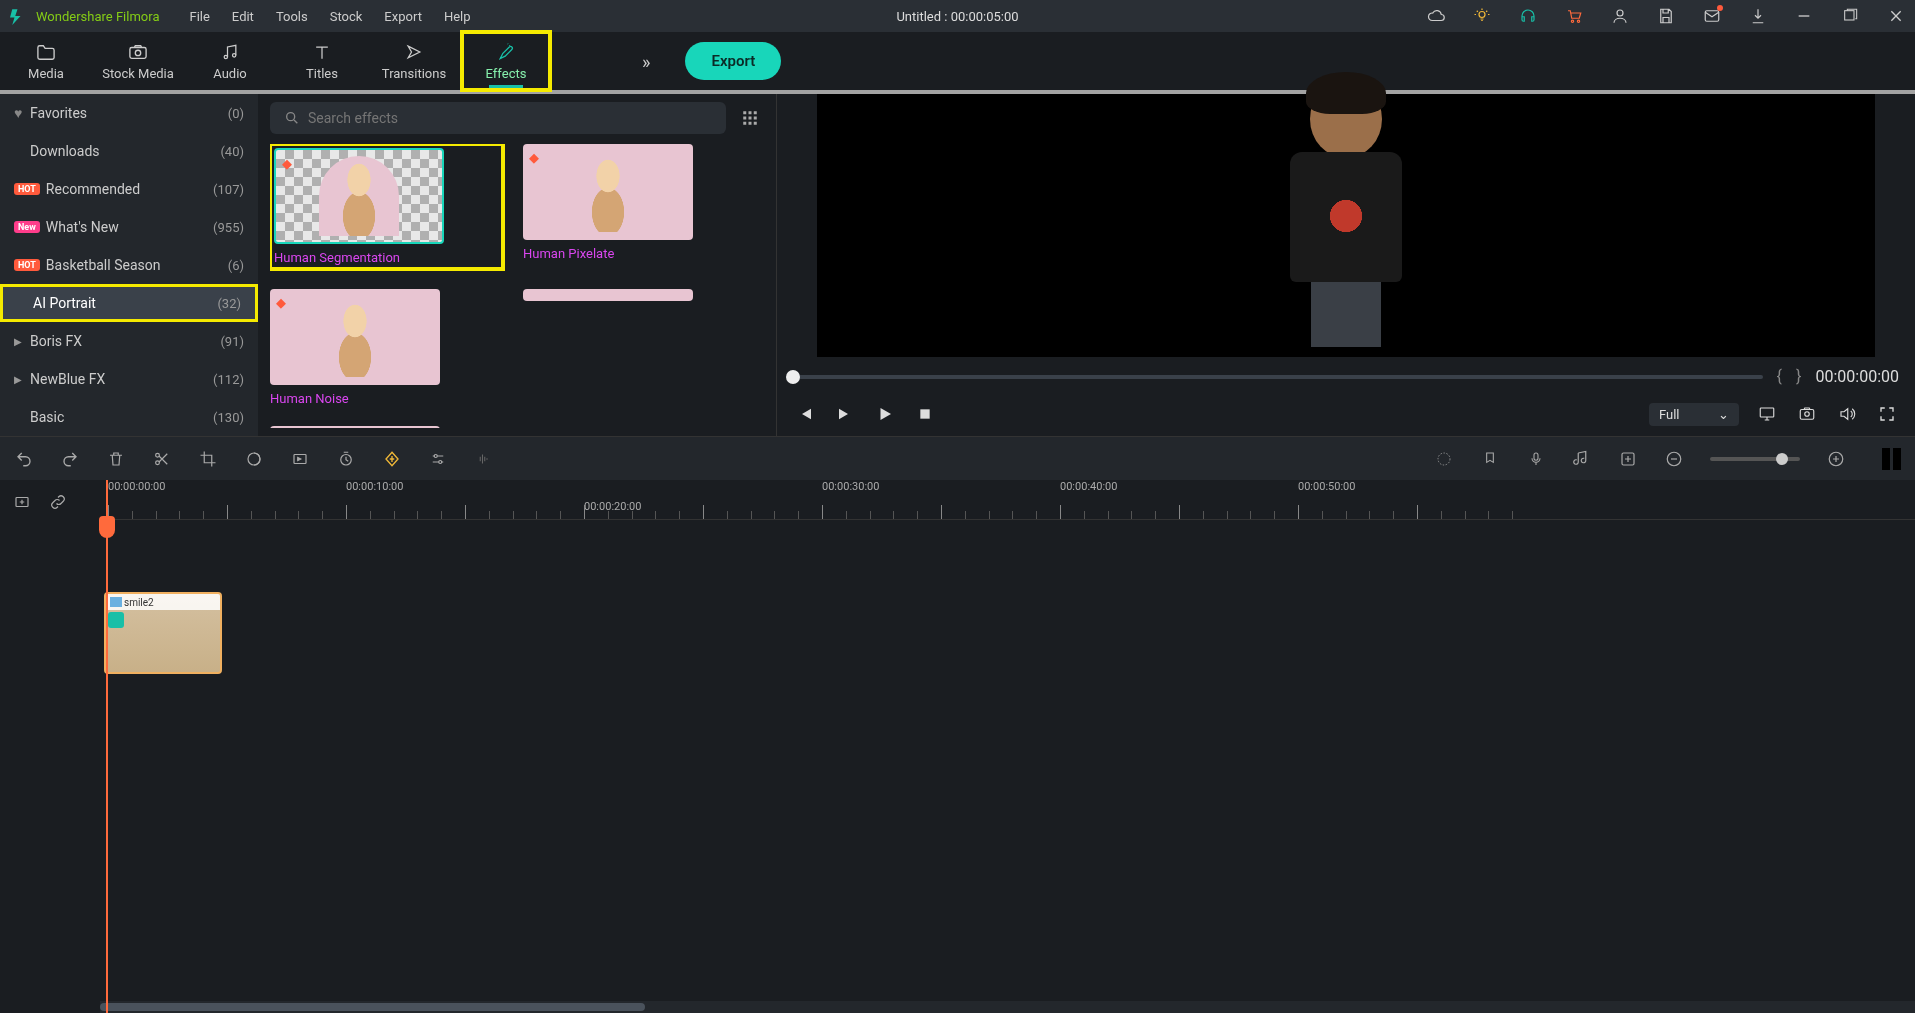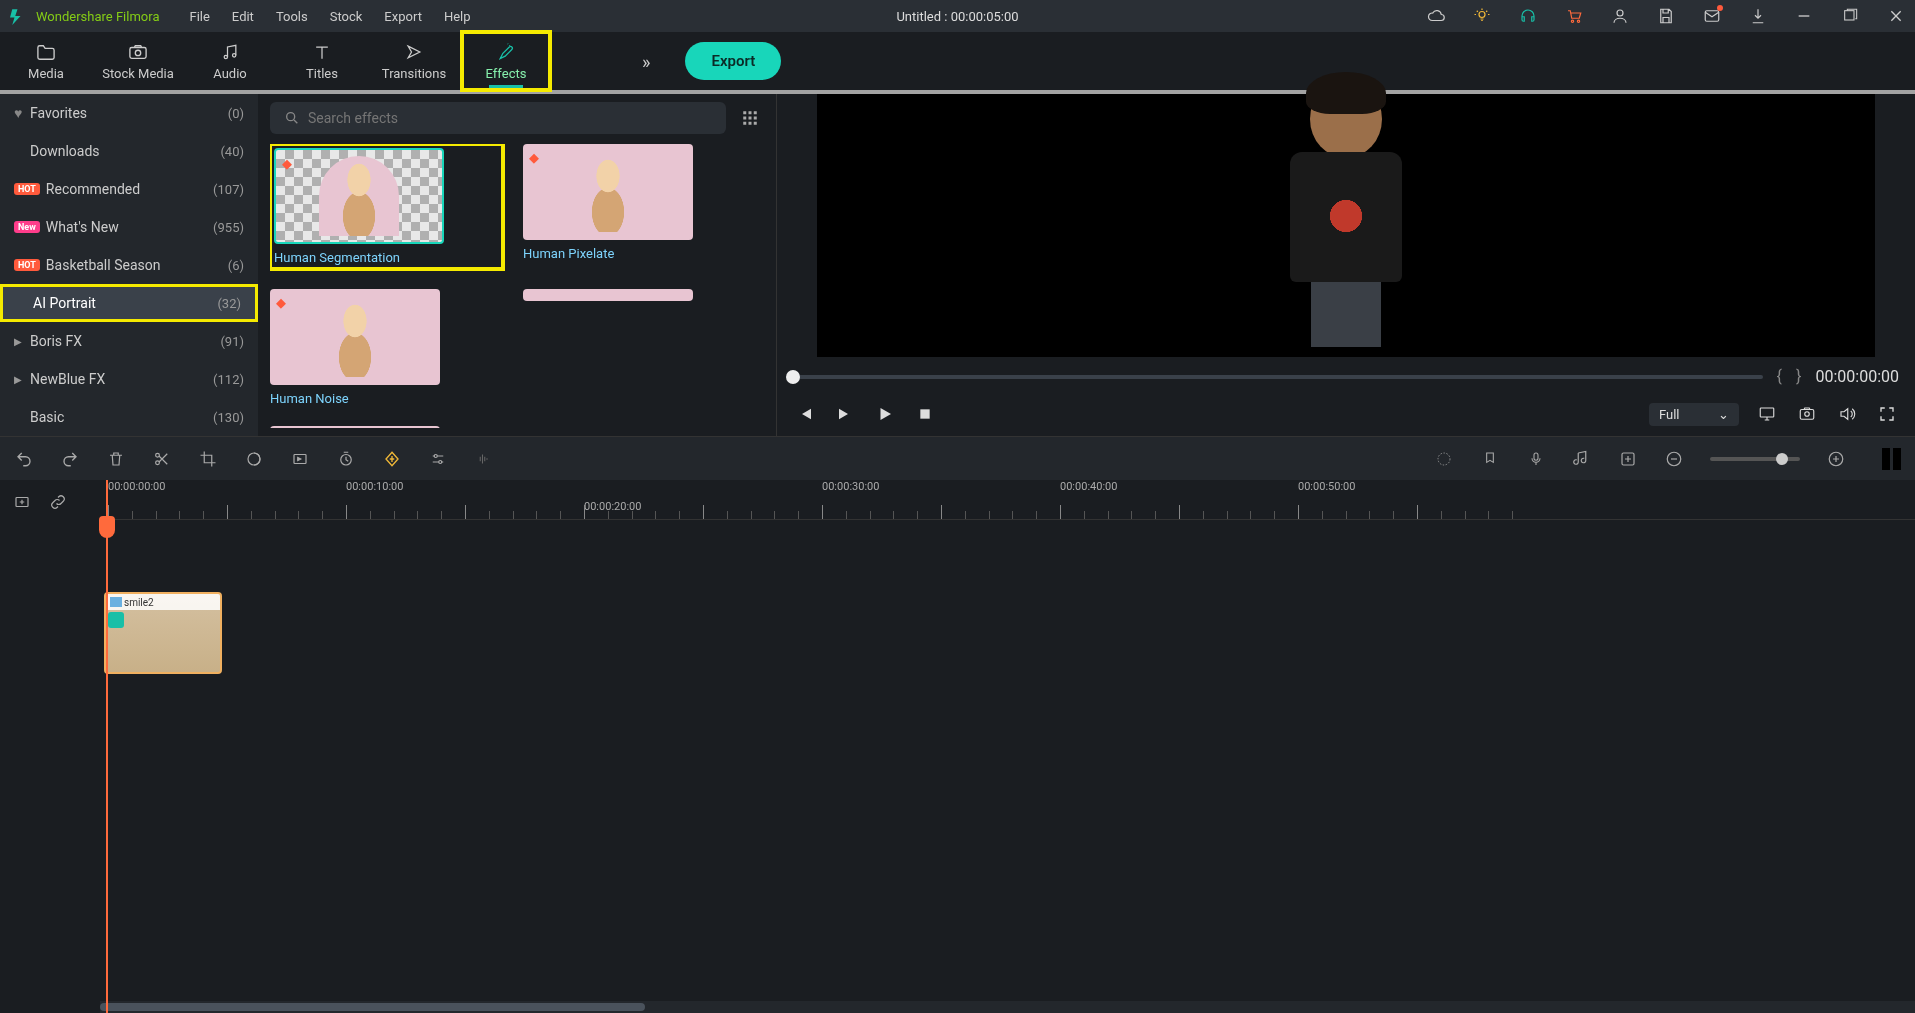--- a/index.html
+++ b/index.html
@@ -48,21 +48,21 @@
 .search-box { flex: 1; display: flex; align-items: center; background: #2a2f35; border-radius: 6px; padding: 8px 14px; }
 .search-box input { flex: 1; background: transparent; border: none; color: #ccc; font-size: 14px; outline: none; }
 .grid-icn { width: 28px; height: 28px; display: flex; align-items: center; justify-content: center; color: #aaa; cursor: pointer; }
 .effects-grid { display: grid; grid-template-columns: 1fr 1fr; gap: 20px 20px; overflow-y: auto; padding-right: 8px; }
 .effect-item { display: flex; flex-direction: column; gap: 6px; }
 .effect-thumb { width: 170px; height: 96px; background: #e8c5d2; border-radius: 4px; position: relative; overflow: hidden; }
 .effect-thumb.checker { background: repeating-conic-gradient(#b0b0b0 0 25%, #e8e8e8 0 50%) 0 0/18px 18px; }
 .effect-thumb .diamond { position: absolute; top: 6px; left: 6px; color: #ff5a3c; font-size: 13px; }
 .effect-thumb.sel { border: 2px solid #18d6ba; }
 .effect-item.hl-box { outline: 4px solid #f5ea00; outline-offset: -2px; padding: 4px; }
-.effect-label { color: #7dd3fc; font-size: 13px; }
+.effect-label { color: #d946ef; font-size: 13px; }
 .effect-person { position: absolute; left: 50%; top: 50%; transform: translate(-50%,-50%); width: 80px; height: 80px; background: radial-gradient(ellipse at 50% 30%, #f2d2a8 0 20%, transparent 21%), radial-gradient(ellipse at 50% 75%, #d4a574 0 28%, transparent 29%), #e8c5d2; border-radius: 50% 50% 0 0; }
 .glitch-overlay { position: absolute; inset: 0; background: linear-gradient(90deg, rgba(255,0,100,.3), rgba(0,200,255,.3)); mix-blend-mode: screen; }
 
 
 .preview-area { flex: 1; background: #1a1d21; display: flex; flex-direction: column; border-left: 1px solid #333; }
 .preview-viewport { flex: 1; background: #000; position: relative; margin: 0 40px; }
 .preview-boy { position: absolute; left: 50%; top: 48%; transform: translate(-50%,-50%); width: 120px; height: 280px; }
 .boy-head { width: 72px; height: 78px; background: #9b6f4a; border-radius: 50%; margin: 0 auto; position: relative; }
 .boy-hair { position: absolute; top: -8px; left: -4px; right: -4px; height: 42px; background: #1a1410; border-radius: 50% 50% 30% 30%; }
 .boy-body { width: 112px; height: 130px; background: #1a1a1a; margin: -6px auto 0; border-radius: 12px 12px 6px 6px; position: relative; }

